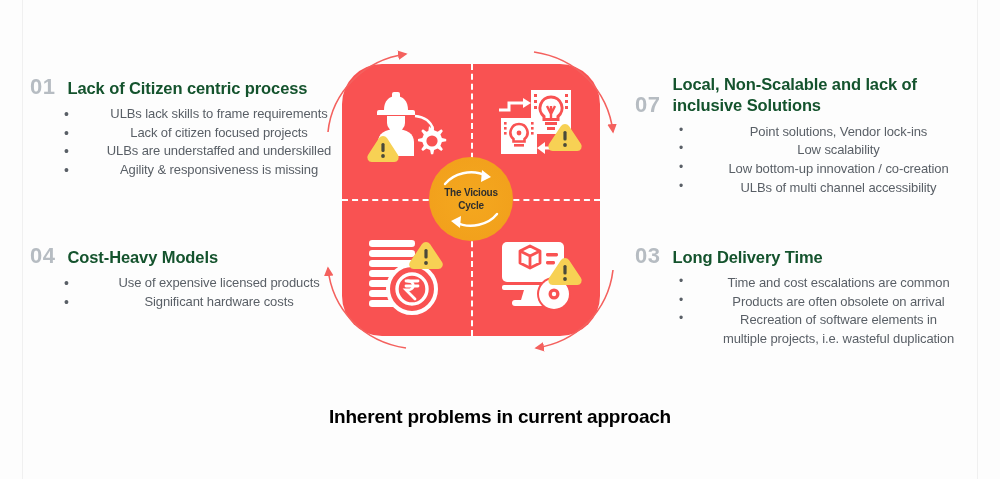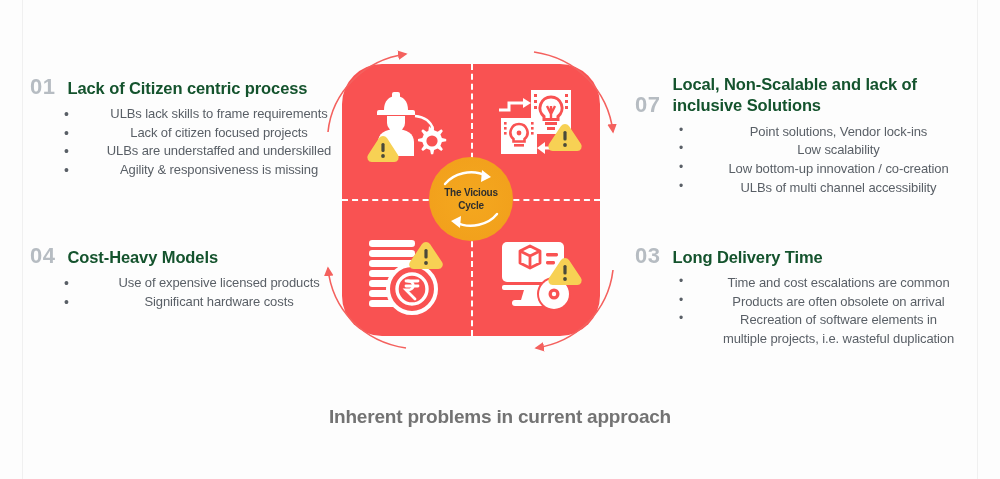--- a/index.html
+++ b/index.html
@@ -134,21 +134,21 @@
   #ic4{left:178px;top:192px;width:90px;height:78px;}
 
   
   .footer-title{
     position:absolute;
     left:0;top:406px;
     width:1000px;
     text-align:center;
     font-size:19px;
     font-weight:bold;
-    color:#737373;
+    color:#000000;
     letter-spacing:-0.2px;
   }
 </style>
 </head>
 <body>
 
 <div class="slide">
 
   <div class="guide left"></div>
   <div class="guide right"></div>

